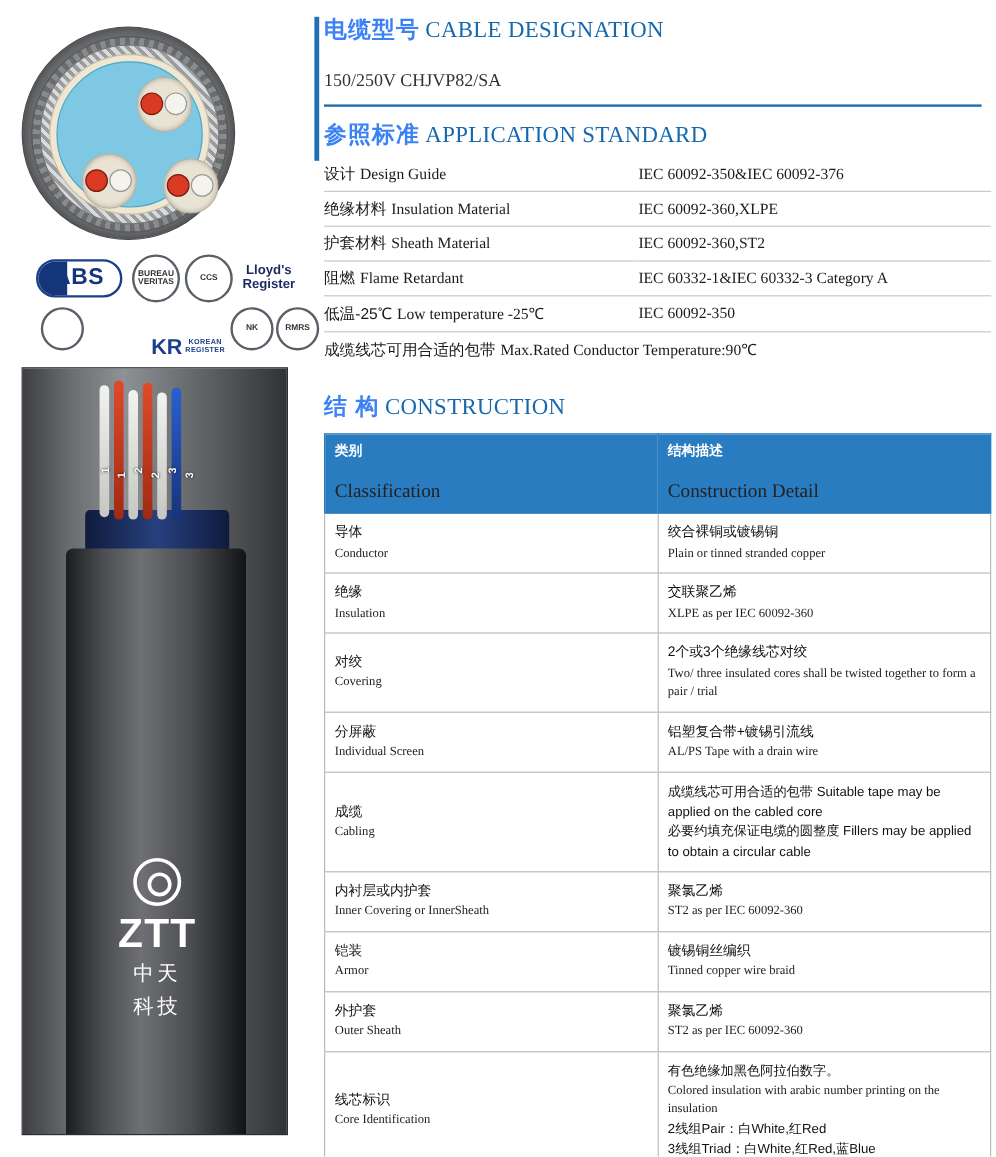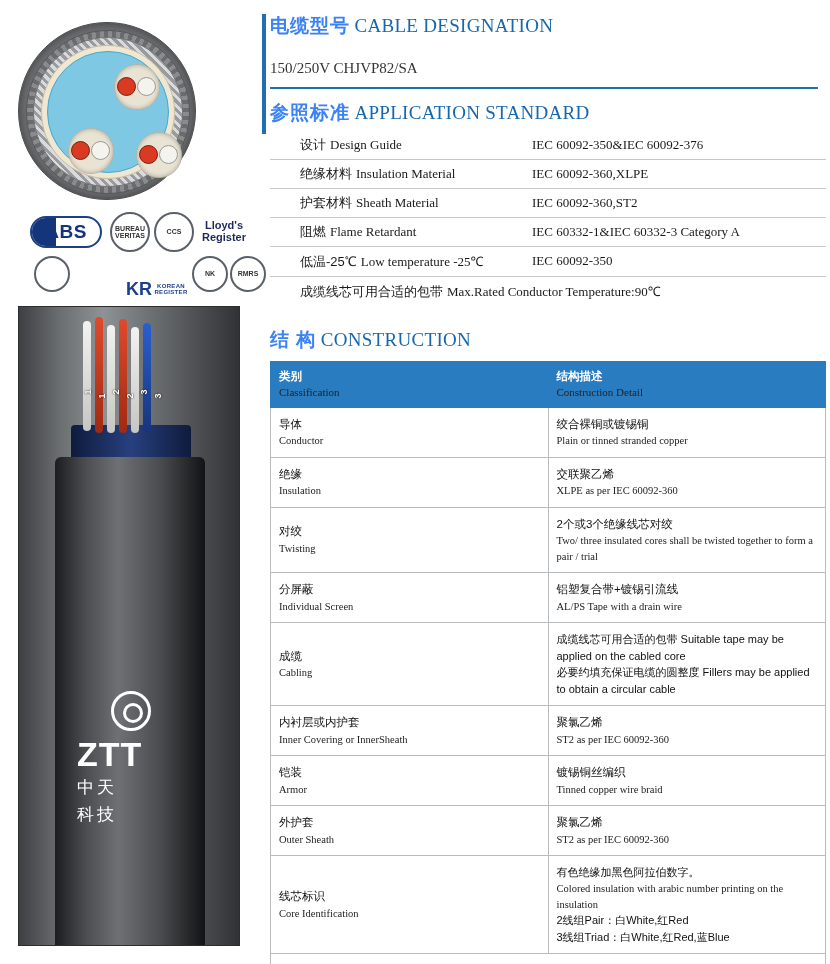--- a/index.html
+++ b/index.html
@@ -188,24 +188,24 @@
   .wire.w-red { background: linear-gradient(180deg,#e04a2a,#9f2a12); }
   .wire.w-blue{ background: linear-gradient(180deg,#2a5fd0,#17347a); }
   .numtag {
     position: absolute;
     color: #fff; font-size: 9px; font-weight: bold;
     transform: rotate(-90deg);
     text-shadow: 0 0 2px #000;
   }
   .ztt-logo {
     position: absolute;
-    left: 58px; top: 384px;
+    left: 58px; top: 408px;
     width: 108px; height: 150px;
     color: #fff;
-    text-align: left;
+    text-align: center;
   }
   .ztt-mark {
     width: 40px; height: 40px; margin: 0 auto 6px;
     border: 3px solid #fff; border-radius: 50%;
     position: relative;
   }
   .ztt-mark::after {
     content:"";
     position:absolute; left:9px; top:9px; width:14px; height:14px;
     border: 3px solid #fff; border-radius: 50%;
@@ -263,21 +263,21 @@
   .std-table td {
     border-bottom: 1px solid #c8c9ca;
     padding: 5px 2px 5px 0;
     font-size: 12.5px;
     color: #1a1a1a;
     vertical-align: middle;
   }
   .std-table td.lbl { width: 262px; }
   .std-table td.val { font-family: "Liberation Serif", serif; font-size: 13px; }
   .std-table tr:last-child td { border-bottom: none; }
-  .lbl .cn { font-size: 13px; margin-left: 30px; }
+  .lbl .cn { font-size: 13px; }
   .lbl .en { font-family: "Liberation Serif", serif; font-size: 13px; margin-left: 4px; }
 
   
   .constr-head { margin-top: 22px; }
   .ctable {
     width: 556px;
     border-collapse: collapse;
     margin-top: 10px;
     margin-left: 8px;
     table-layout: fixed;
@@ -285,21 +285,21 @@
   .ctable th {
     background: #2a7cc0;
     color: #fff;
     text-align: left;
     padding: 7px 8px;
     font-size: 11.5px;
     font-weight: bold;
     border: 1px solid #2a7cc0;
     line-height: 1.35;
   }
-  .ctable th .en { display:block; font-weight: normal; font-family: "Liberation Serif", serif; font-size: 11px; }
+  .ctable th .en { display:block; font-weight: normal; font-family: "Liberation Serif", serif; font-size: 16px; margin-top: 14px; }
   .ctable td {
     border: 1px solid #b9bcbf;
     padding: 8px;
     font-size: 11px;
     color: #111;
     vertical-align: middle;
     line-height: 1.5;
   }
   .ctable td.c1 { width: 172px; }
   .ctable .cn { display:block; font-size: 11.5px; }
@@ -471,21 +471,21 @@
             <span class="en">Insulation</span>
           </td>
           <td>
             <span class="cn">交联聚乙烯</span>
             <span class="en">XLPE as per IEC 60092-360</span>
           </td>
         </tr>
         <tr>
           <td class="c1">
             <span class="cn">对绞</span>
-            <span class="en">Twisting</span>
+            <span class="en">Covering</span>
           </td>
           <td>
             <span class="cn">2个或3个绝缘线芯对绞</span>
             <span class="en">Two/ three insulated cores shall be twisted together to form a pair / trial</span>
           </td>
         </tr>
         <tr>
           <td class="c1">
             <span class="cn">分屏蔽</span>
             <span class="en">Individual Screen</span>

